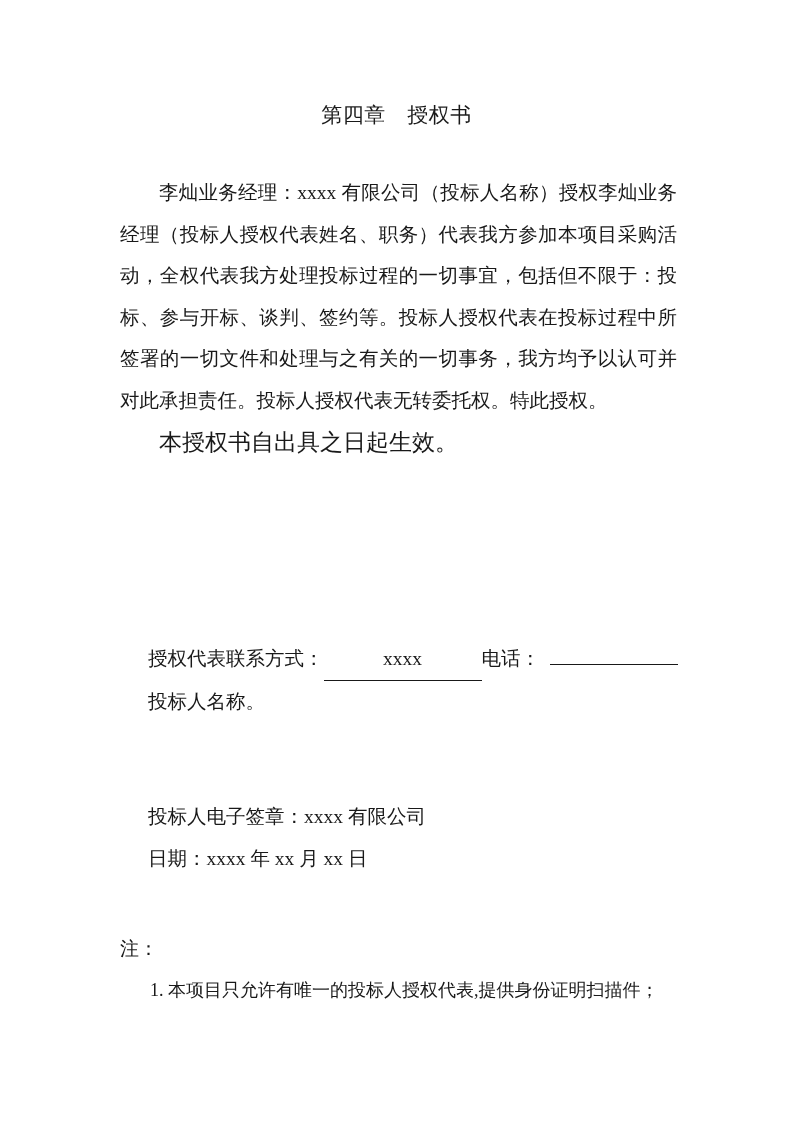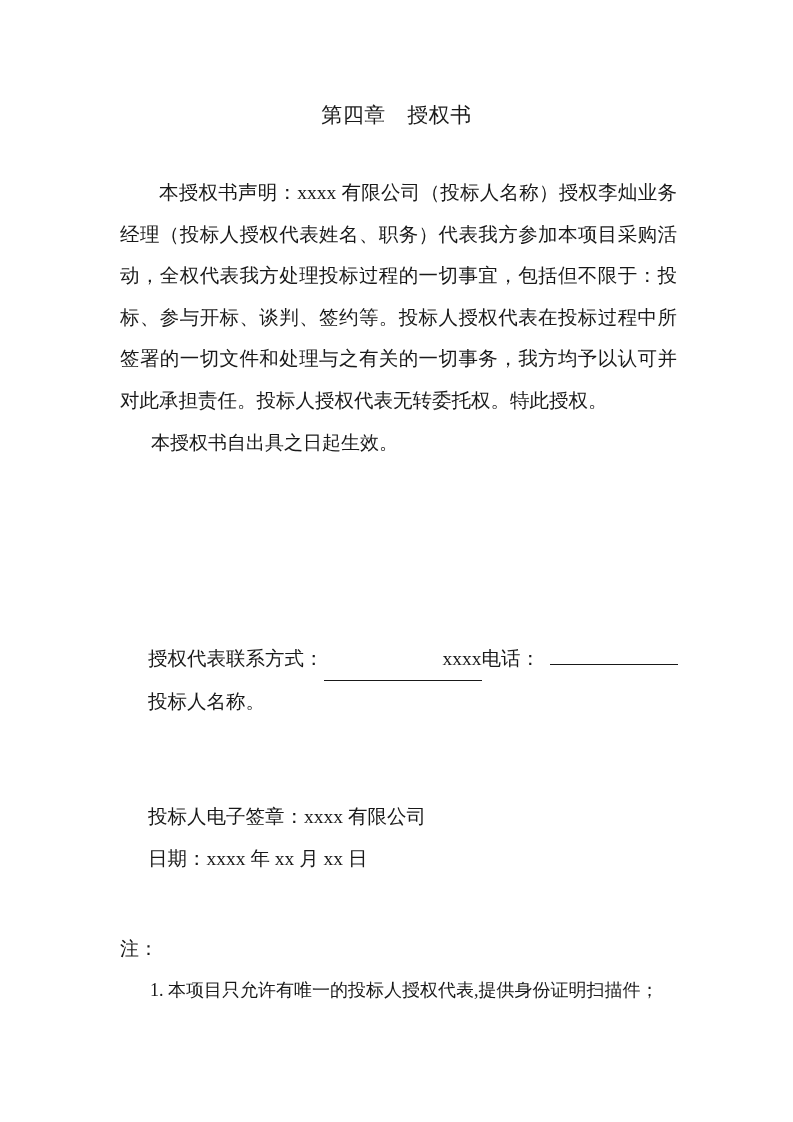--- a/index.html
+++ b/index.html
@@ -56,24 +56,24 @@
     text-indent: 39px;
   }
   .u {
     text-underline-offset: 2px;
     text-decoration-thickness: 1px;
   }
 
   
   .group-2 {
     position: absolute;
-    left: 112px;
+    left: 120px;
     top: 422px;
     width: 557px;
-    font-size: 19px;
+    font-size: 23px;
     line-height: 41.5px;
   }
   .group-2 .para { text-indent: 39px; }
 
   
   .scan-placeholder {
     position: absolute;
     left: 150px;
     top: 508px;
     width: 420px;
@@ -87,21 +87,21 @@
     top: 638px;
     width: 540px;
     font-size: 19.5px;
     line-height: 41.5px;
     white-space: nowrap;
   }
   .fill-line {
     display: inline-block;
     border-bottom: 1.2px solid #191919;
     vertical-align: baseline;
-    text-align: right;
+    text-align: center;
   }
   .fill-a { width: 158px; }
   .fill-b { width: 128px; margin-left: 10px; }
 
   
   .sign-block {
     position: absolute;
     left: 148px;
     top: 796px;
     width: 500px;
@@ -127,21 +127,21 @@
   }
 </style>
 </head>
 <body>
 
 <div class="page">
 
   <div class="doc-title">第四章　授权书</div>
 
   <div class="body-block">
-    <p class="para"><span>本授权书声明：</span><span class="u">xxxx 有限公司</span><span>（投标人名称）</span><span>授权</span><span class="u">李灿业务经理</span><span>（投标人授权代表姓名、职务）</span><span>代表我方参加本项目采购活动，全权代表我方处理投标过程的一切事宜，包括但不限于：投标、参与开标、谈判、签约等。投标人授权代表在投标过程中所签署的一切文件和处理与之有关的一切事务，我方均予以认可并对此承担责任。投标人授权代表无转委托权。特此授权。</span></p>
+    <p class="para"><span>李灿业务经理：</span><span class="u">xxxx 有限公司</span><span>（投标人名称）</span><span>授权</span><span class="u">李灿业务经理</span><span>（投标人授权代表姓名、职务）</span><span>代表我方参加本项目采购活动，全权代表我方处理投标过程的一切事宜，包括但不限于：投标、参与开标、谈判、签约等。投标人授权代表在投标过程中所签署的一切文件和处理与之有关的一切事务，我方均予以认可并对此承担责任。投标人授权代表无转委托权。特此授权。</span></p>
   </div>
 
   <div class="group-2">
     <p class="para">本授权书自出具之日起生效。</p>
   </div>
 
   <div class="scan-placeholder"></div>
 
   <div class="contact-block">
     <div><span>授权代表联系方式：</span><span class="fill-line fill-a">xxxx</span><span>电话：</span><span class="fill-line fill-b"></span></div>

